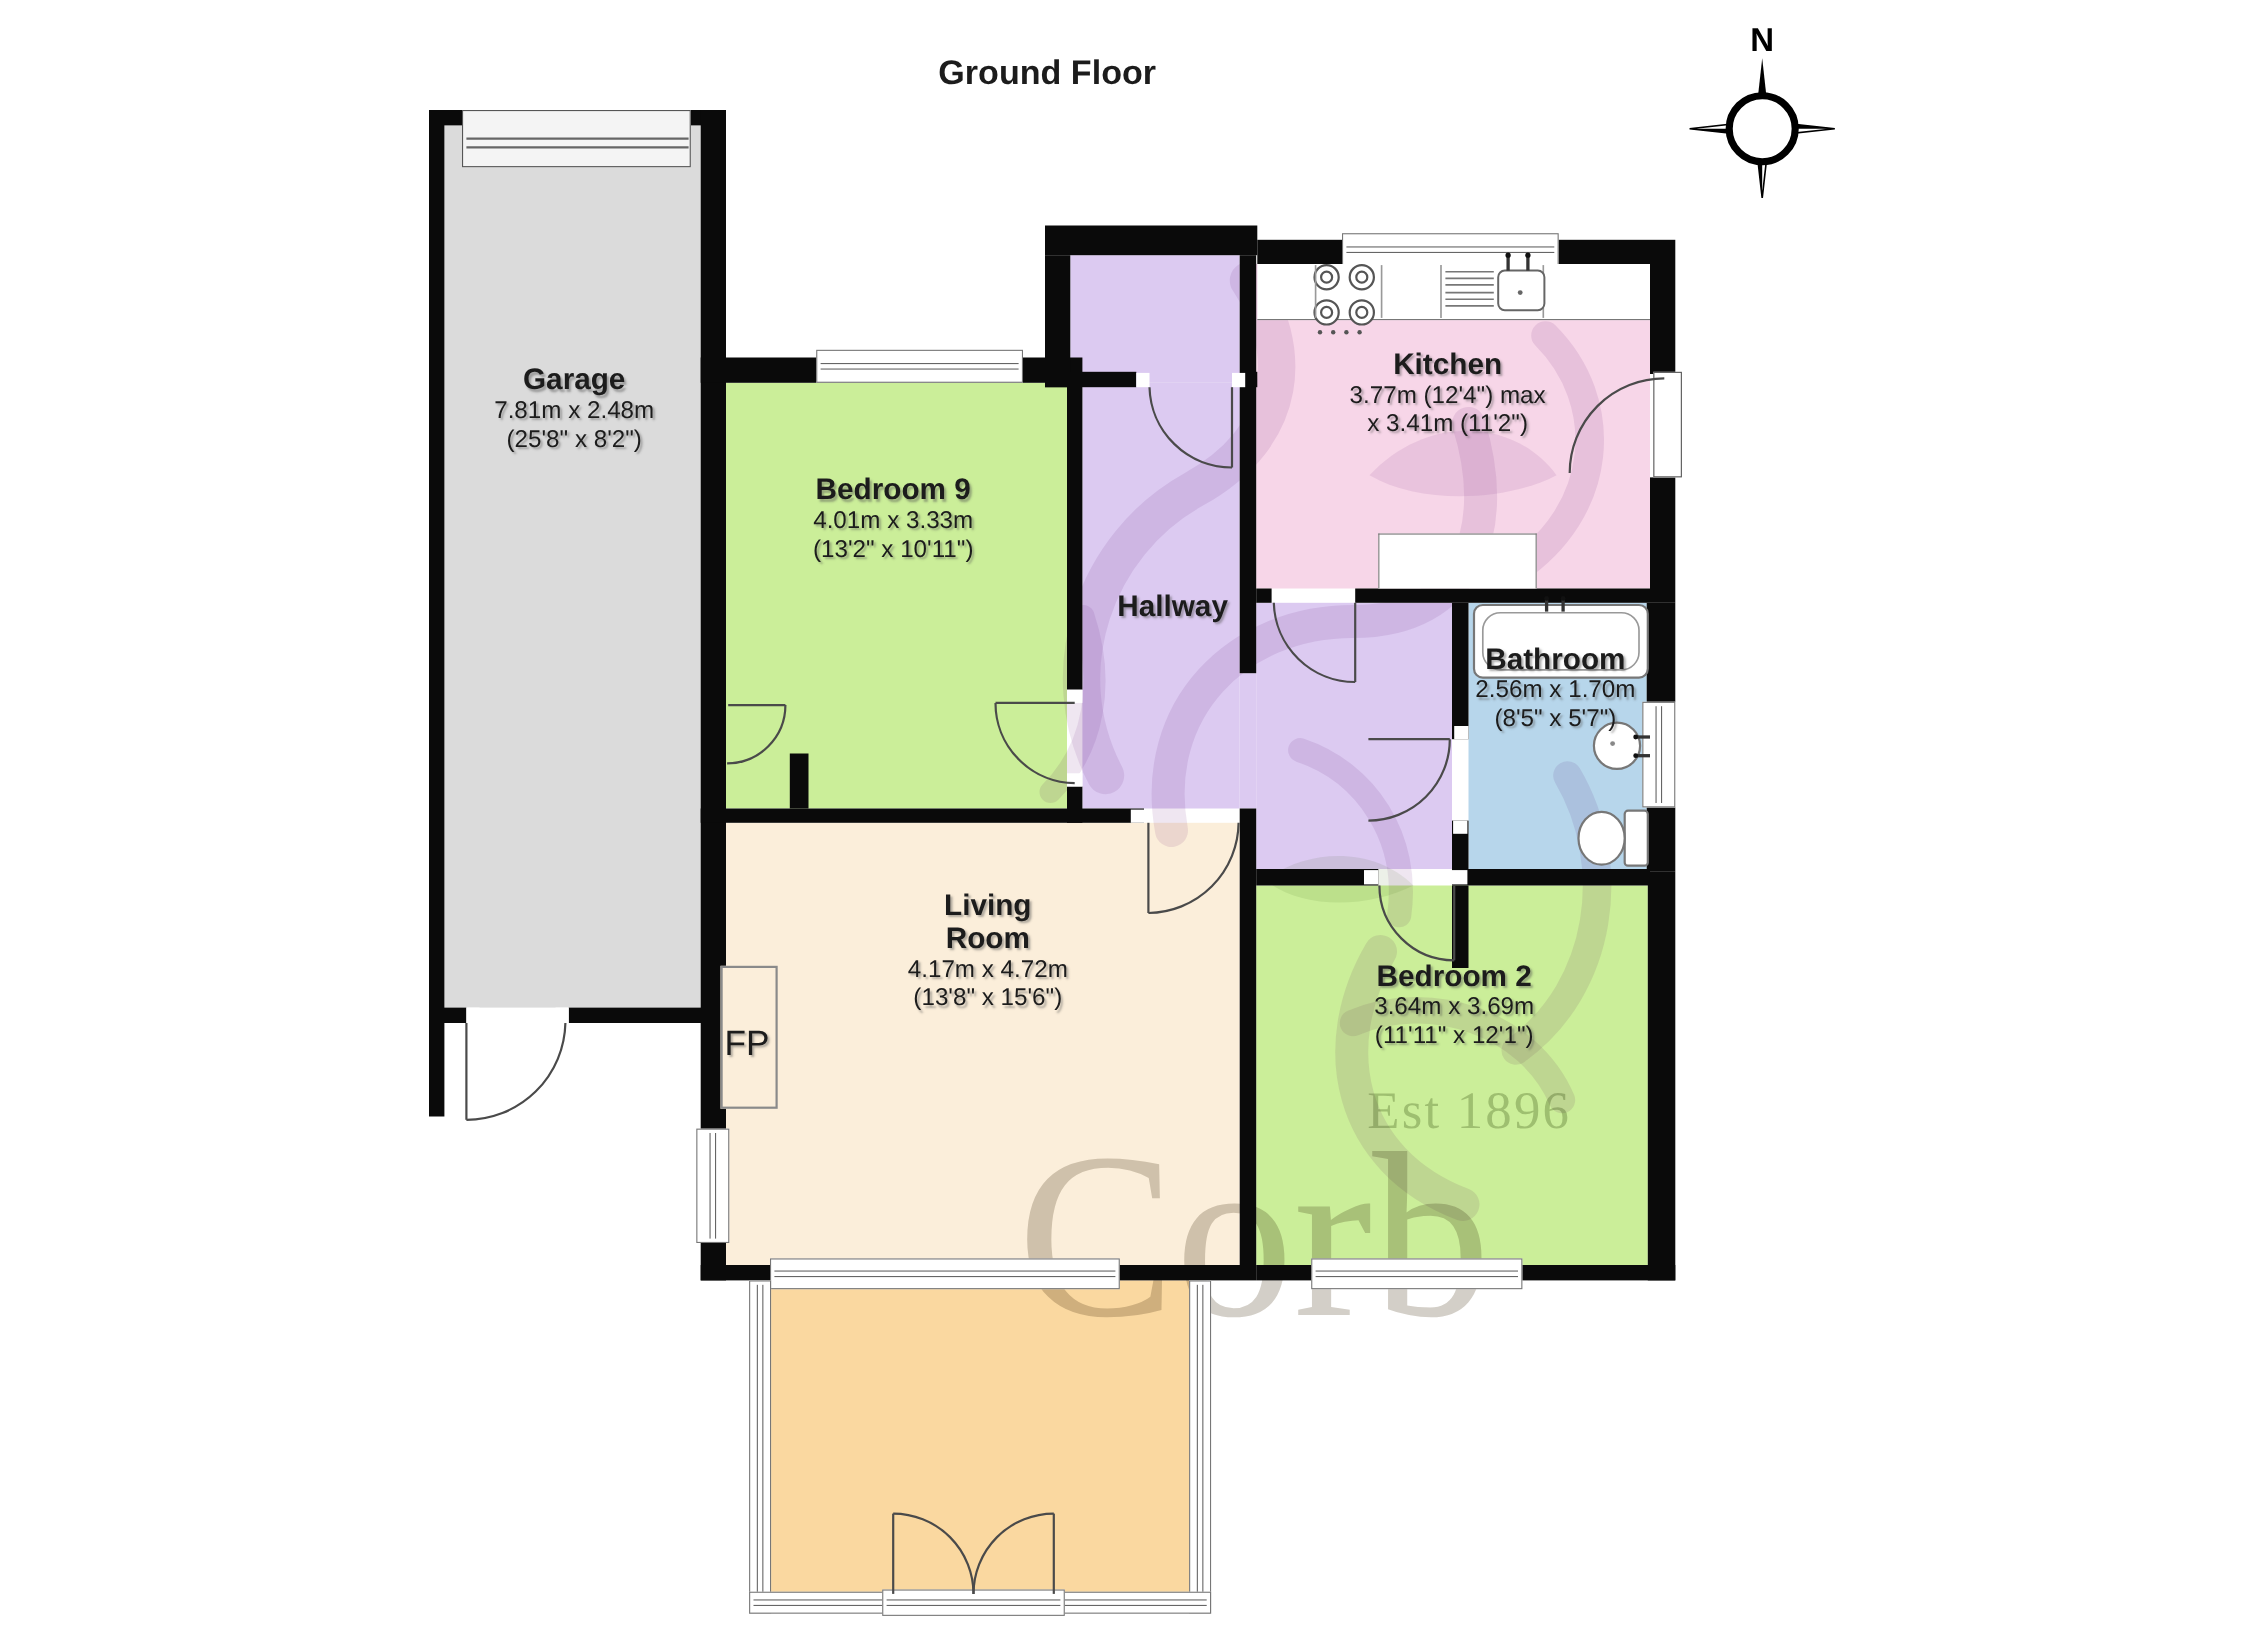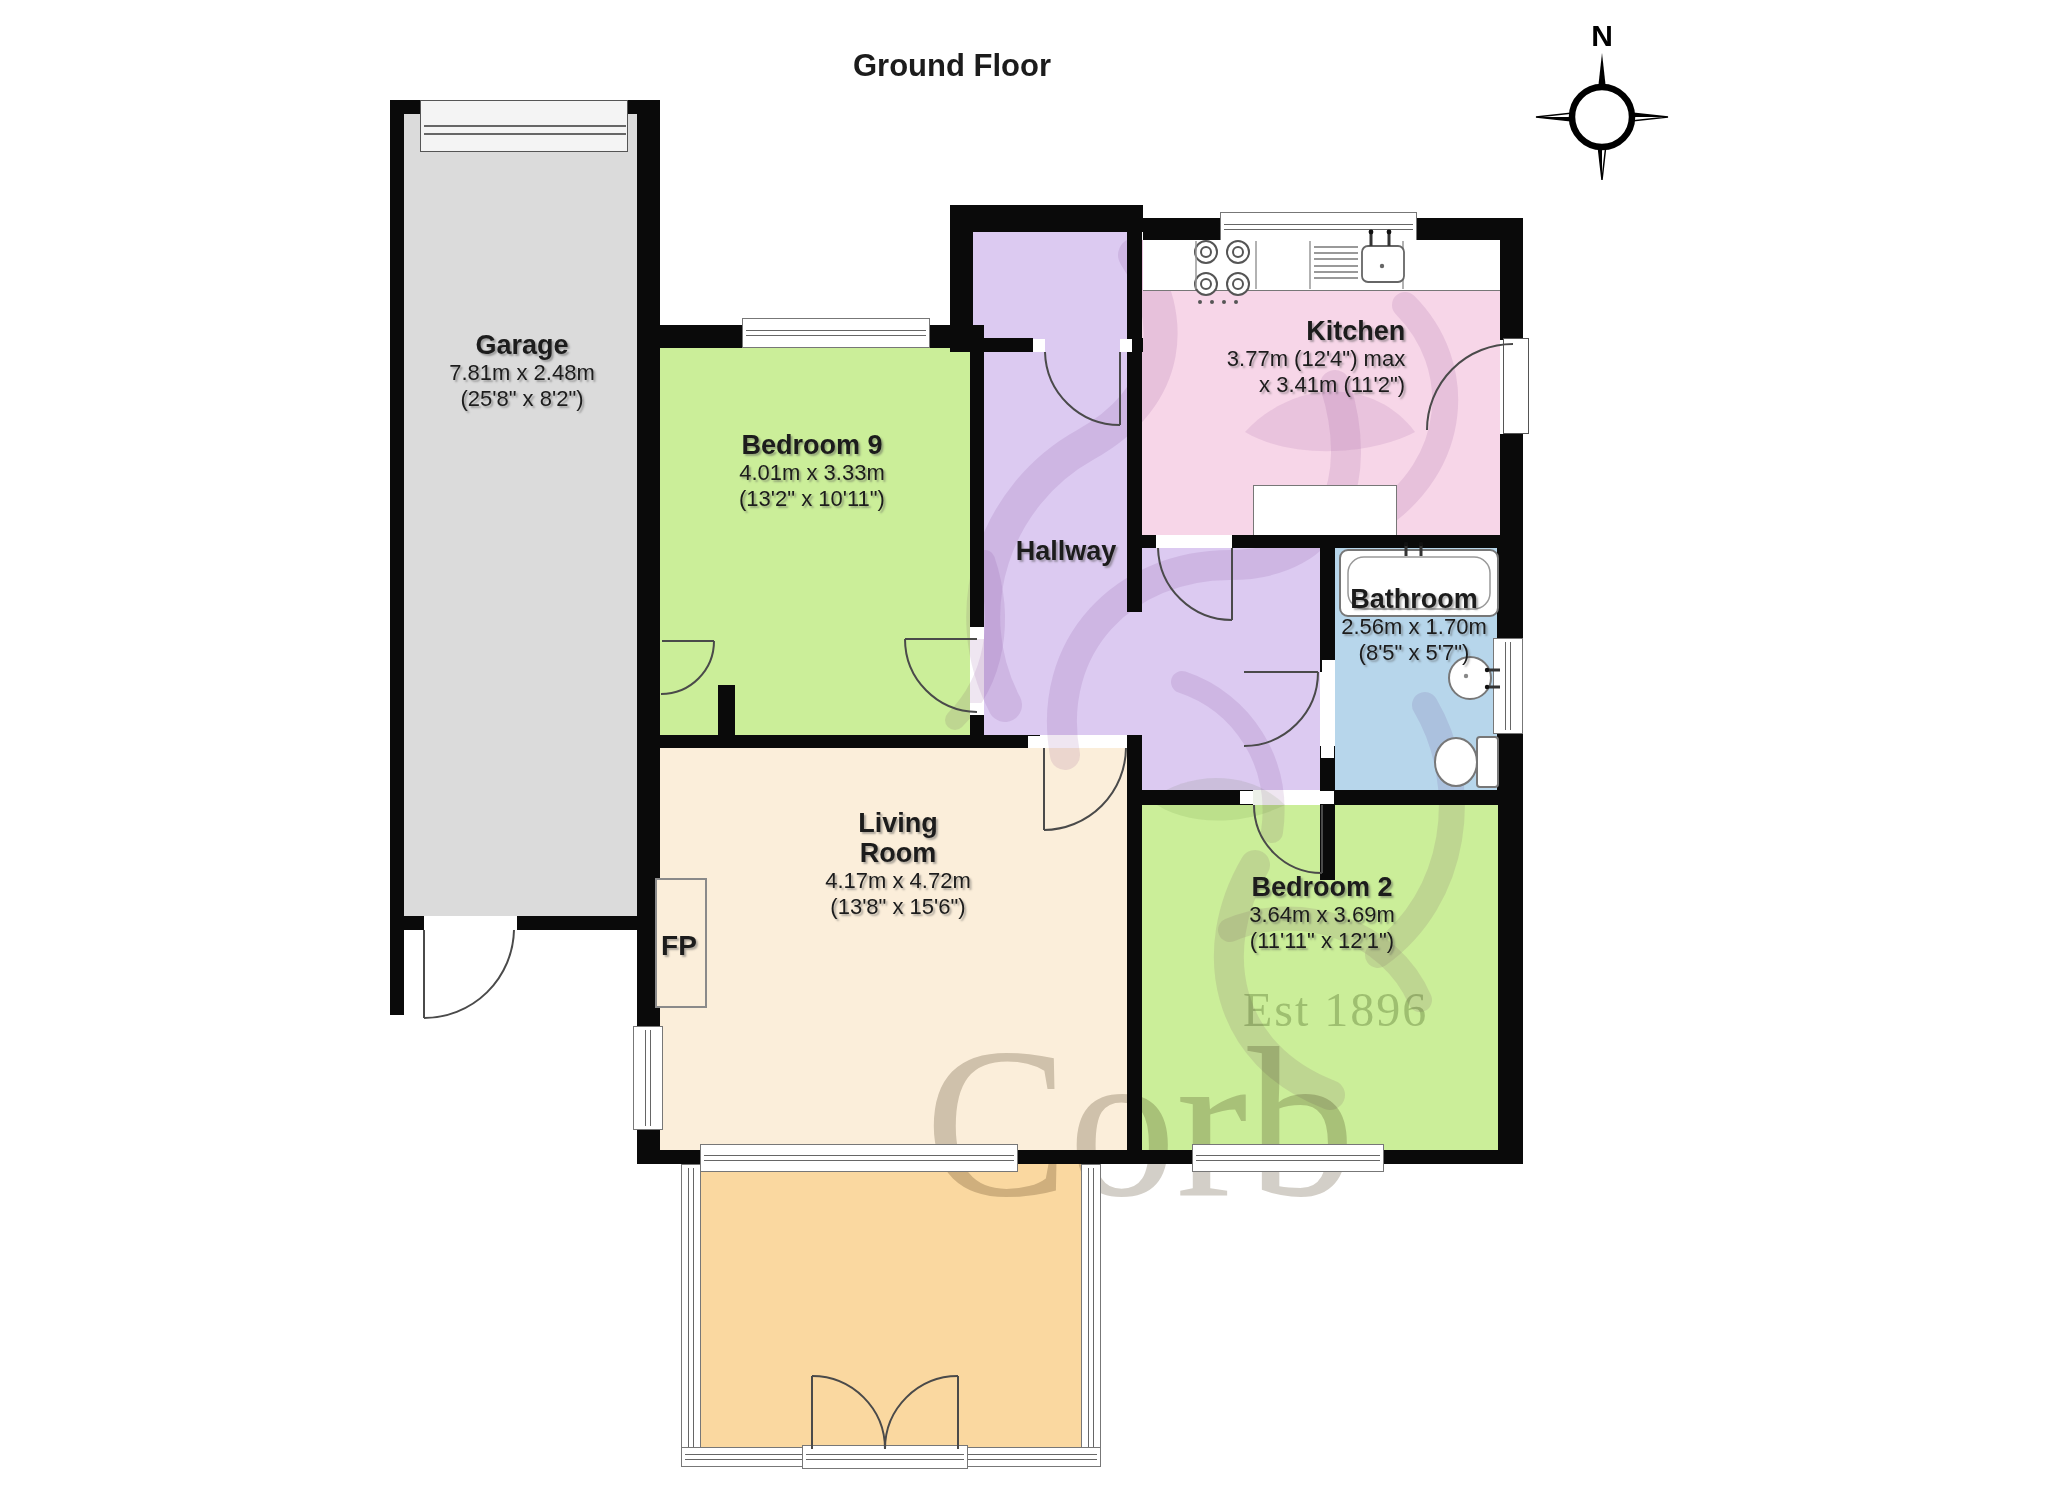--- a/index.html
+++ b/index.html
@@ -13,21 +13,21 @@
   .win.h i{left:3px;right:3px;top:50%;margin-top:-3px;height:4px;border-top:1.5px solid #666;border-bottom:1.5px solid #666;}
   .win.v i{top:3px;bottom:3px;left:50%;margin-left:-3px;width:4px;border-left:1.5px solid #666;border-right:1.5px solid #666;}
   .jamb{position:absolute;background:#fff;}
   .leaf{position:absolute;background:#fff;border:1.5px solid #555;box-sizing:border-box;}
   .fpbox{position:absolute;border:2px solid #8a8a8a;box-sizing:border-box;}
   .rlabel{position:absolute;transform:translateX(-50%);text-align:center;white-space:nowrap;
           text-shadow:2px 2px 2px rgba(80,80,80,.45);}
   .rlabel .nm{font-size:27px;font-weight:bold;line-height:1.12;}
   .rlabel .dm{font-size:22px;line-height:1.16;}
   .title{position:absolute;transform:translateX(-50%);font-size:31px;font-weight:bold;}
-  .fp-label{position:absolute;font-size:28px;font-weight:bold;transform:translateX(-50%);
+  .fp-label{position:absolute;font-size:32px;font-weight:normal;transform:translateX(-50%);
             text-shadow:2px 2px 2px rgba(80,80,80,.45);}
   .wm-big{position:absolute;font-family:"Liberation Serif",serif;color:#6d5f46;opacity:.30;
           mix-blend-mode:multiply;line-height:1;}
   .wm-est{position:absolute;font-family:"Liberation Serif",serif;color:#55662c;opacity:.33;
           mix-blend-mode:multiply;font-size:48px;letter-spacing:2px;}
   svg.overlay{position:absolute;left:0;top:0;}
   .griffin{mix-blend-mode:multiply;}
 </style>
 </head>
 <body>
@@ -284,21 +284,21 @@
   <div class="rlabel" style="left:812px;top:430px;">
     <div class="nm">Bedroom 9</div>
     <div class="dm">4.01m x 3.33m</div>
     <div class="dm">(13'2" x 10'11")</div>
   </div>
 
   <div class="rlabel" style="left:1066px;top:536px;">
     <div class="nm">Hallway</div>
   </div>
 
-  <div class="rlabel" style="left:1316px;top:316px;text-align:right;">
+  <div class="rlabel" style="left:1316px;top:316px;">
     <div class="nm">Kitchen</div>
     <div class="dm">3.77m (12'4") max</div>
     <div class="dm">x 3.41m (11'2")</div>
   </div>
 
   <div class="rlabel" style="left:1414px;top:584px;">
     <div class="nm">Bathroom</div>
     <div class="dm">2.56m x 1.70m</div>
     <div class="dm">(8'5" x 5'7")</div>
   </div>

